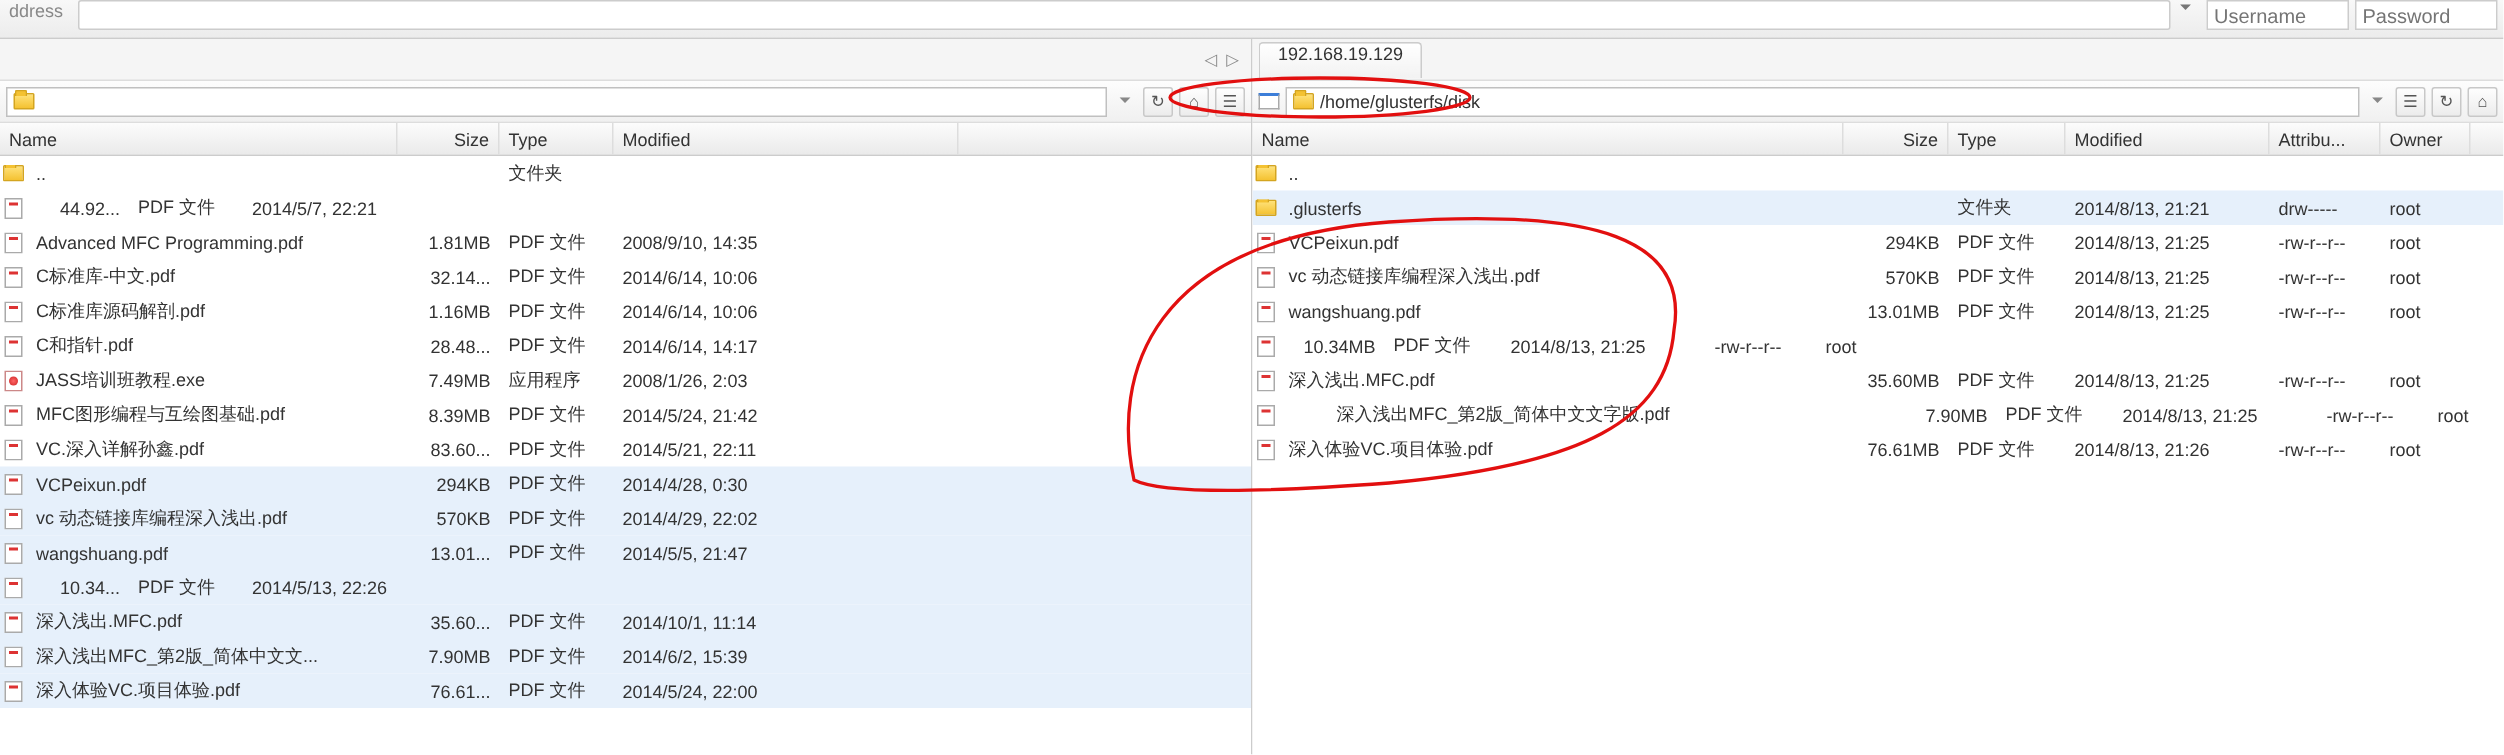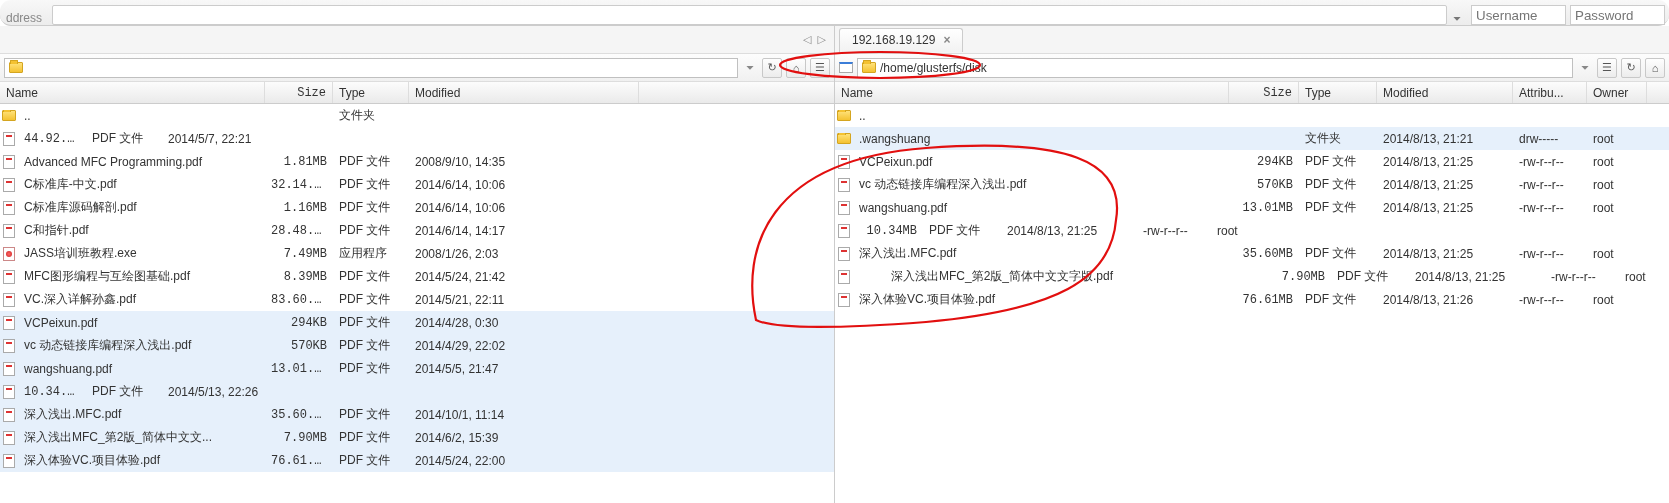--- a/index.html
+++ b/index.html
@@ -1,38 +1,38 @@
 <!DOCTYPE html>
 <html><head>
 <meta charset="utf-8">
 <style>
 * { margin:0; padding:0; box-sizing:border-box; }
 body { font-family:"Segoe UI","Microsoft YaHei",Tahoma,sans-serif; font-size:12px; color:#333; background:#fff; width:1669px; height:503px; overflow:hidden; position:relative; }
-.top-bar { height:26px; background:linear-gradient(#f8f8f8,#ececec); border-bottom:1px solid #ccc; display:flex; align-items:flex-end; padding:0 4px;border-radius:11px; }
+.top-bar { height:26px; background:linear-gradient(#f8f8f8,#ececec); border-bottom:1px solid #ccc; display:flex; align-items:flex-start; padding:0 4px; }
 .addr-label { color:#888; width:48px; padding-left:2px; }
 .addr-input { flex:1; height:20px; border:1px solid #ccc; border-radius:2px; padding:0 4px; background:#fff; }
 .addr-drop { font-size:10px; color:#777; padding:0 6px; cursor:pointer; }
 .cred-box { width:95px; height:20px; border:1px solid #ccc; background:#fff; color:#8b5cf6; padding:2px 4px; margin-left:4px; }
 .panes { display:flex; height:calc(100% - 26px); }
 .pane { flex:1; border-right:1px solid #ccc; display:flex; flex-direction:column; }
 .pane:last-child { border-right:none; }
 .tab-strip { height:28px; display:flex; align-items:center; background:#f5f5f5; border-bottom:1px solid #ddd; padding-left:4px; }
 .tab-nav { margin-left:auto; padding:0 8px; color:#888; font-size:11px; display:flex; gap:6px; }
 .tab-nav span { cursor:pointer; }
-.tab { height:24px; padding:0 12px; background:linear-gradient(#fff,#f2f2f2); border:1px solid #ccc; border-bottom:none; border-radius:3px 3px 0 0; display:flex; align-items:center; gap:8px; }
+.tab { height:24px; padding:0 12px; background:linear-gradient(#fff,#f2f2f2); border:1px solid #ccc; border-bottom:none; border-radius:3px 3px 0 0; display:flex; align-items:center; gap:8px;flex-direction:column; }
 .tab .x { color:#888; font-weight:bold; cursor:pointer; }
 .path-bar { height:28px; display:flex; align-items:center; background:linear-gradient(#fdfdfd,#f0f0f0); border-bottom:1px solid #ddd; padding:0 4px; gap:4px; }
 .icon-btn { width:20px; height:20px; border:1px solid #c8c8c8; border-radius:2px; background:linear-gradient(#fefefe,#ececec); display:inline-flex; align-items:center; justify-content:center; font-size:11px; color:#555; cursor:pointer; }
 .path-input { flex:1; height:20px; border:1px solid #c0c0c0; background:#fff; padding:0 4px; display:flex; align-items:center; gap:4px; }
 .folder-glyph { width:14px; height:11px; background:linear-gradient(#ffe27a,#f4c232); border:1px solid #d4a520; border-radius:1px; display:inline-block; position:relative; }
 .folder-glyph::before { content:""; position:absolute; top:-3px; left:0; width:6px; height:3px; background:#f4c232; border:1px solid #d4a520; border-bottom:none; border-radius:1px 1px 0 0; }
 .icon-app { width:14px; height:11px; display:inline-block; background:#fff; border:1px solid #aaa; border-top:2px solid #3b7dd8; }
 .cols { height:22px; display:flex; background:linear-gradient(#fcfcfc,#eaeaea); border-bottom:1px solid #ccc; font-size:12px; }
 .col { padding:3px 6px; border-right:1px solid #ddd; white-space:nowrap; overflow:hidden; text-overflow:ellipsis; display:flex; align-items:center; }
-.col.size, .row .c-size { justify-content:flex-end; text-align:right;font-family:Liberation Mono, monospace; }
+.col.size, .row .c-size { justify-content:flex-end; text-align:right; }
 .rows { flex:1; overflow:auto; background:#fff; }
 .row { height:23px; display:flex; align-items:center; font-size:12px; }
 .row.sel { background:#e6f0fb; }
 .row > div { padding:0 6px; white-space:nowrap; overflow:hidden; text-overflow:ellipsis; }
 .c-icon { width:18px; display:inline-flex; align-items:center; justify-content:center; padding:0 !important; }
 .file-glyph { width:12px; height:14px; background:#fff; border:1px solid #aaa; display:inline-block; position:relative; }
 .file-glyph.pdf::after { content:""; position:absolute; left:2px; top:2px; width:6px; height:2px; background:#d33; }
 .file-glyph.exe { border-color:#c88; }
 .file-glyph.exe::after { content:""; position:absolute; left:2px; top:3px; width:6px; height:6px; border-radius:50%; background:radial-gradient(#f66,#c22); }
 
@@ -268,21 +268,21 @@
           <div class="c-size"></div>
           <div class="c-type"></div>
           <div class="c-modified c-mod"></div>
           <div class="c-attr"></div>
           <div class="c-owner"></div>
         </div>
         <div class="row sel">
           <div class="c-icon">
             <span class="folder-glyph"></span>
           </div>
-          <div class="c-name" style="width: 376px;">.wangshuang</div>
+          <div class="c-name" style="width: 376px;">.glusterfs</div>
           <div class="c-size"></div>
           <div class="c-type">文件夹</div>
           <div class="c-modified c-mod">2014/8/13, 21:21</div>
           <div class="c-attr">drw-----</div>
           <div class="c-owner">root</div>
         </div>
         <div class="row">
           <div class="c-icon">
             <span class="file-glyph pdf"></span>
           </div>

